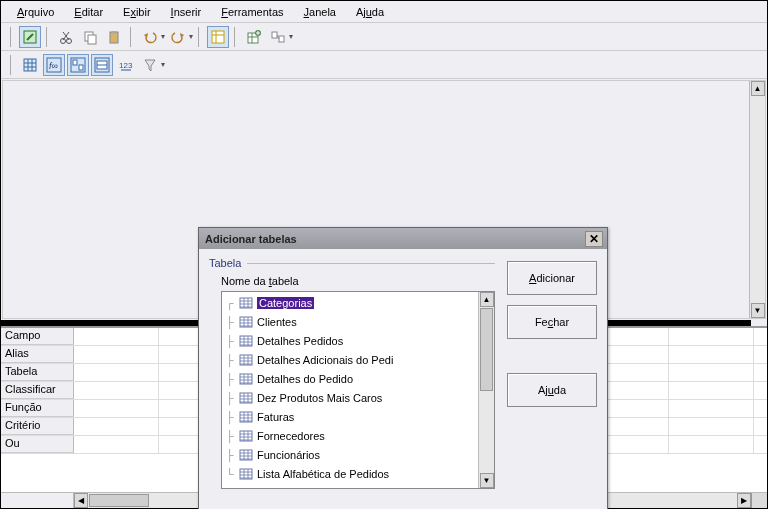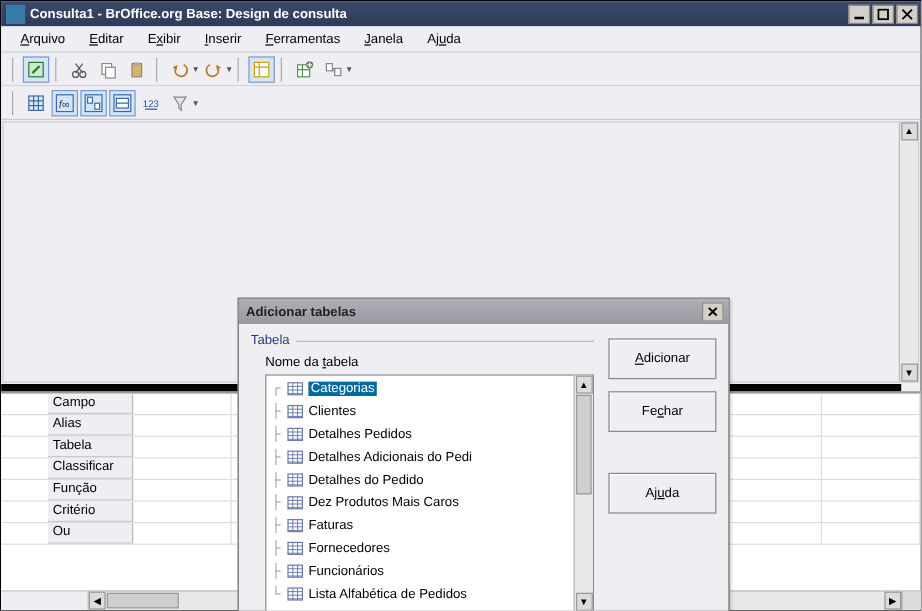--- a/index.html
+++ b/index.html
@@ -30,75 +30,53 @@
 
 .main-area { flex: 1; background: #eeeef3; position: relative; display: flex; flex-direction: column; }
 .canvas { flex: 1; background: #eeeef3; border: 1px solid #ccc; margin: 1px; position: relative; }
 .vscroll { position: absolute; right: 0; top: 0; bottom: 0; width: 16px; background: #e8e8e8; border-left: 1px solid #bbb; }
 .scroll-btn { width: 14px; height: 15px; background: #dcdcdc; border: 1px solid #999; display: flex; align-items: center; justify-content: center; font-size: 8px; margin: 0 auto; }
 .scroll-thumb { background: #cfcfcf; border: 1px solid #999; margin: 1px; }
 
 
 .grid-area { height: 182px; background: #fff; display: flex; flex-direction: column; border-top: 2px solid #999; }
 .grid-rows { flex: 1; overflow: hidden; }
-.grid-row { height: 18px; display: flex; border-bottom: 1px solid #ddd; padding-left: 39px; }
+.grid-row { height: 18px; display: flex; border-bottom: 1px solid #ddd; }
 .grid-label { width: 73px; background: #eeeef3; border-right: 1px solid #bbb; padding: 1px 4px; font-size: 11px; border-bottom: 1px solid #ccc; }
 .grid-cell { border-right: 1px solid #ddd; height: 100%; display: flex; align-items: center; justify-content: center; }
 .hscroll { height: 16px; background: #e8e8e8; display: flex; border-top: 1px solid #bbb; }
 
 
 .dialog { position: absolute; left: 197px; top: 148px; width: 410px; height: 315px; background: #eeeef3; border: 1px solid #666; box-shadow: 1px 1px 3px rgba(0,0,0,0.3); display: flex; flex-direction: column; z-index: 100; }
 .dlg-title { background: linear-gradient(#b0b0b8, #98989f); height: 21px; display: flex; align-items: center; padding: 0 4px; color: #000; font-weight: bold; }
 .dlg-title .t { flex: 1; padding-left: 2px; font-size: 11px; color: #222; }
 .dlg-close { width: 18px; height: 16px; background: #d4d0c8; border: 1px solid #888; display: flex; align-items: center; justify-content: center; cursor: pointer; font-weight: bold; font-size: 12px; }
 .dlg-body { flex: 1; display: flex; padding: 8px 10px 10px 10px; gap: 12px; }
 .dlg-left { flex: 1; }
 .fieldset-label { color: #2a3a7a; font-size: 11px; margin-bottom: 6px; display: flex; align-items: center; gap: 6px; }
 .fieldset-label .line { flex: 1; height: 1px; background: #bbb; }
 .sublabel { font-size: 11px; padding-left: 12px; margin-bottom: 4px; }
 .listbox-wrap { margin-left: 12px; border: 1px solid #888; background: #fff; height: 198px; display: flex; position: relative; }
 .listbox { flex: 1; overflow: hidden; padding: 1px; }
 .list-item { height: 19px; display: flex; align-items: center; gap: 4px; padding: 0 2px; cursor: pointer; }
-.list-item.selected .item-label { background: #0369a1; color: #fff; padding: 0 2px; }
+.list-item.selected .item-label { background: #4c1d95; color: #fff; padding: 0 2px; }
 .item-icon { width: 14px; height: 14px; display: inline-flex; align-items: center; justify-content: center; }
 .tree-line { width: 10px; display: flex; align-items: center; justify-content: center; color: #999; }
 .listbox-vscroll { width: 16px; background: #e8e8e8; border-left: 1px solid #bbb; display: flex; flex-direction: column; }
 .dlg-buttons { width: 90px; display: flex; flex-direction: column; gap: 10px; padding-top: 4px; }
 .dlg-btn { height: 34px; background: #eeeef3; border: 1px solid #888; box-shadow: inset 1px 1px 0 #fff; cursor: pointer; font-size: 11px; }
 .dlg-btn u { text-decoration: underline; }
 
 .checkbox-empty { width: 12px; height: 12px; border: 1px solid #888; background: #fff; display: inline-block; }
 </style>
 </head>
 <body>
 
 <div class="window">
 
-  <div class="titlebar">
-    <span class="app-icon"></span>
-    <span class="title">Consulta1 - BrOffice.org Base: Design de consulta</span>
-    <div class="win-controls">
-      <div class="win-btn">
-          <svg viewBox="0 0 10 10">
-            <line x1="1" y1="8" x2="9" y2="8" stroke="#000" stroke-width="2"></line>
-          </svg>
-        </div>
-      <div class="win-btn">
-          <svg viewBox="0 0 10 10">
-            <rect x="1" y="1" width="8" height="8" fill="none" stroke="#000" stroke-width="1.5"></rect>
-          </svg>
-        </div>
-      <div class="win-btn">
-          <svg viewBox="0 0 10 10">
-            <line x1="1" y1="1" x2="9" y2="9" stroke="#000" stroke-width="1.5"></line>
-            <line x1="9" y1="1" x2="1" y2="9" stroke="#000" stroke-width="1.5"></line>
-          </svg>
-        </div>
-    </div>
-  </div>
 
   <div class="menubar">
     <span class="menu-item"><u>A</u><span></span>rquivo</span>
     <span class="menu-item"><u>E</u>ditar</span>
     <span class="menu-item">E<u>x</u>ibir</span>
     <span class="menu-item"><u>I</u>nserir</span>
     <span class="menu-item"><u>F</u>erramentas</span>
     <span class="menu-item"><u>J</u>anela</span>
     <span class="menu-item">Aj<u>u</u>da</span>
   </div>

